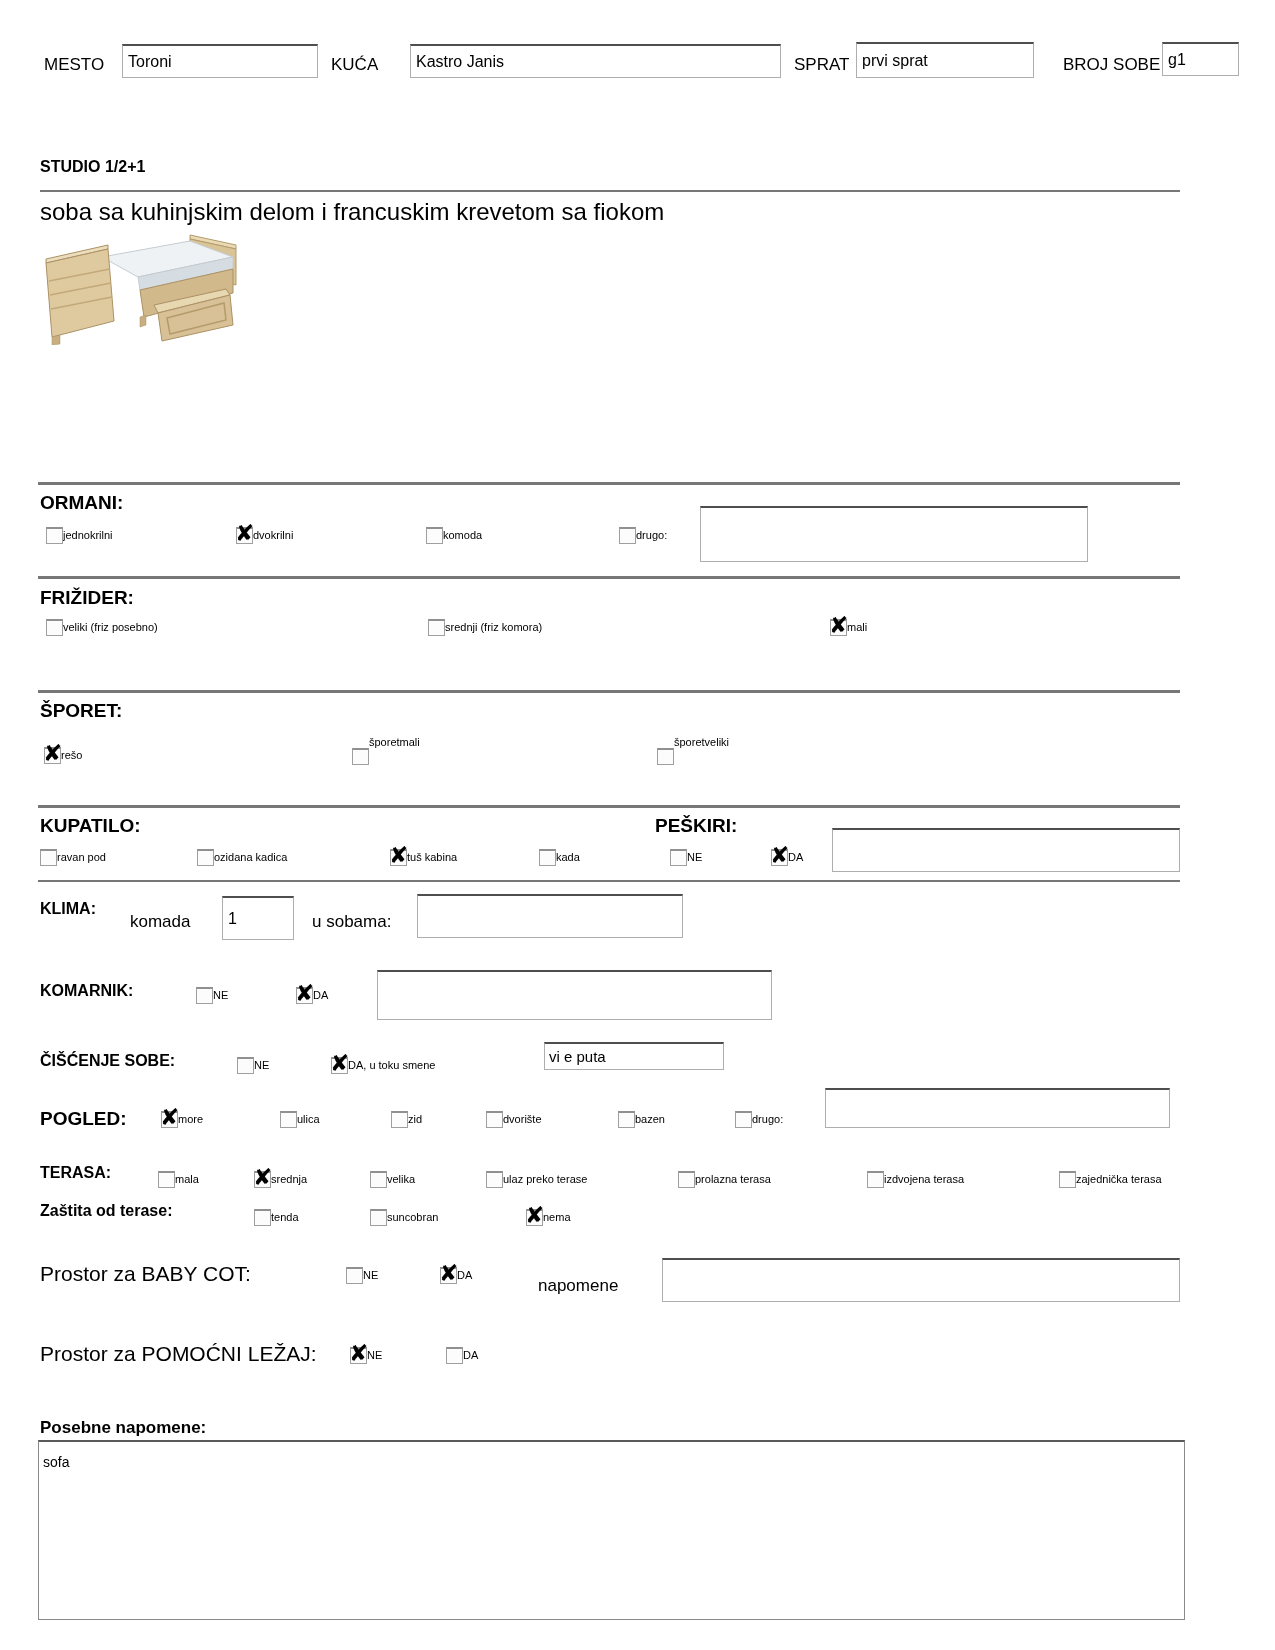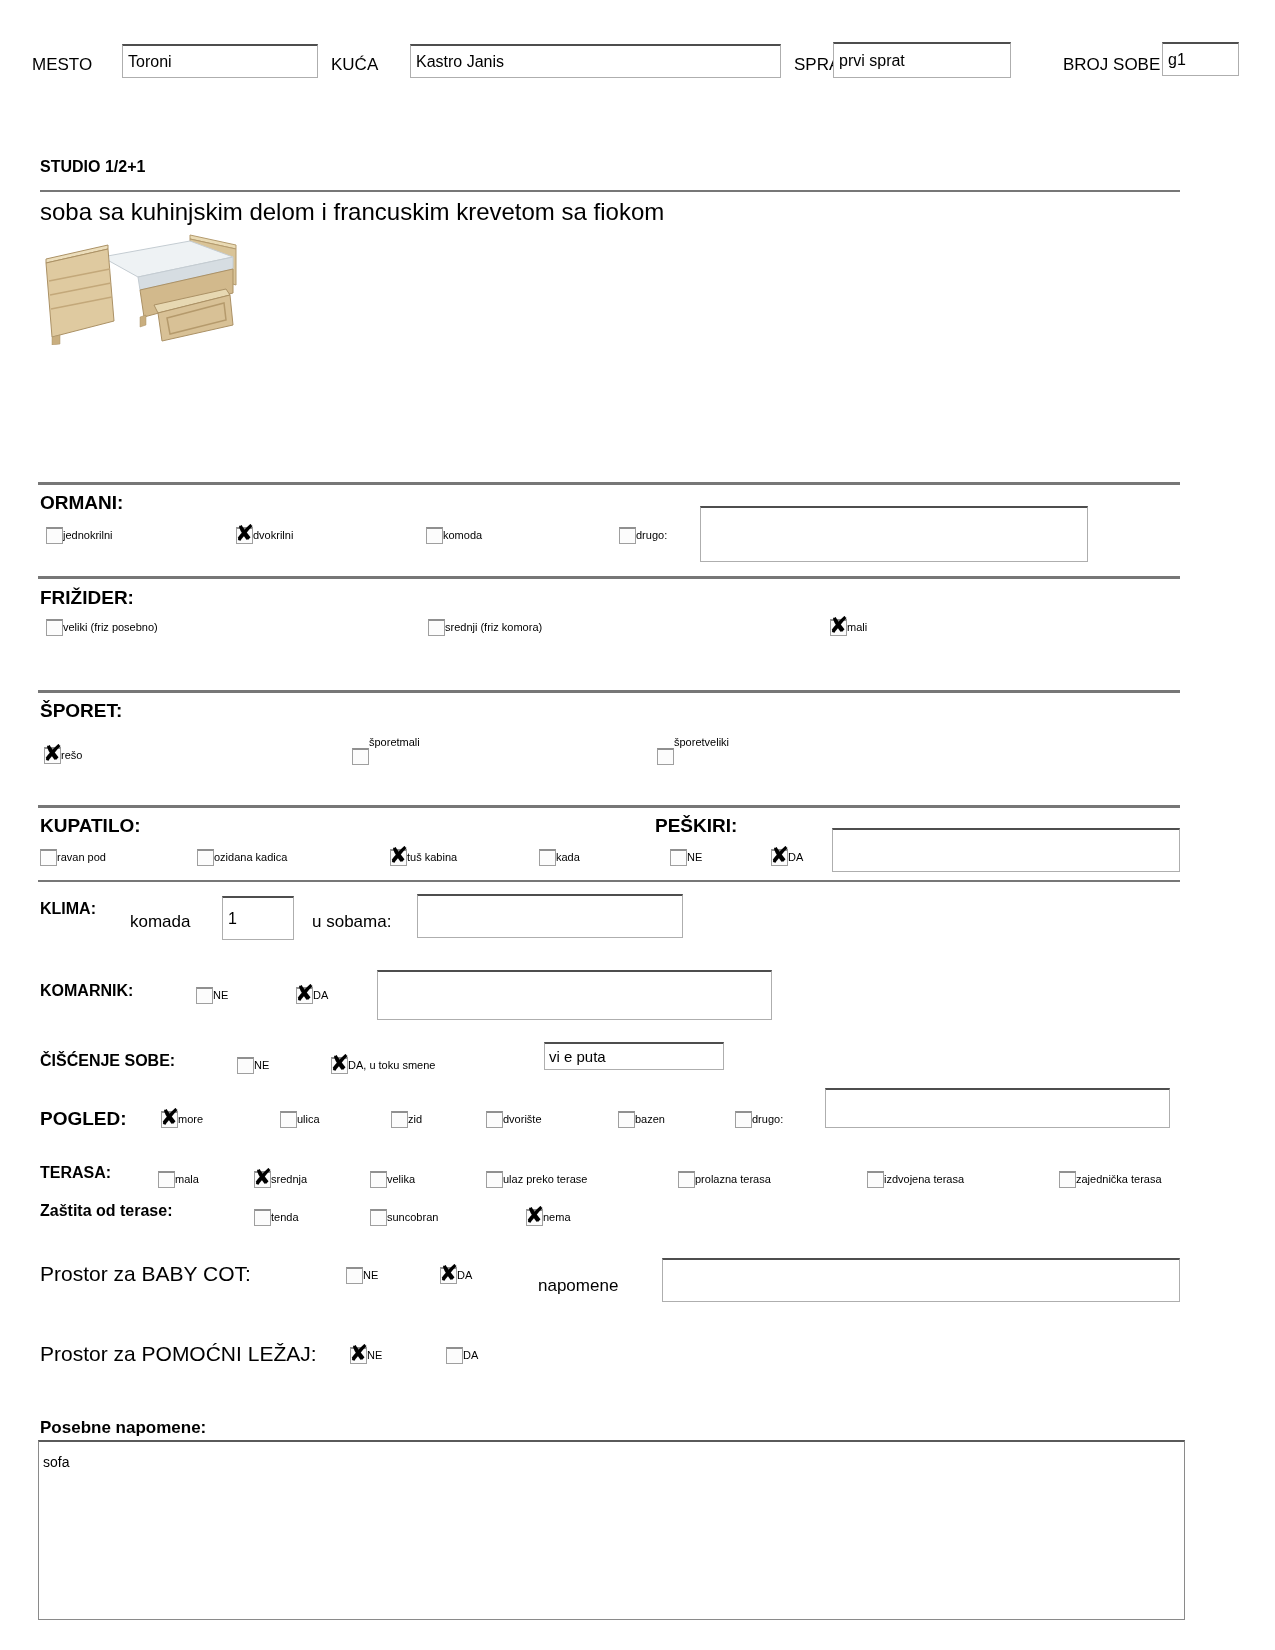--- a/index.html
+++ b/index.html
@@ -24,26 +24,26 @@
   .inp{position:absolute;box-sizing:border-box;background:#fff;border:1px solid var(--input_border);border-top:2px solid var(--input_border_top);font-family:inherit;font-size:16px;padding:1px 5px;color:var(--text);outline:none}
   .ta{position:absolute;box-sizing:border-box;background:#fff;border:1px solid #8a8a8a;border-top:2px solid #5a5a5a;font-family:inherit;font-size:14px;padding:12px 4px;color:var(--text);resize:none;outline:none}
   .lbl2{display:flex;flex-direction:row;line-height:21px}
   svg{display:block}
 </style>
 </head>
 <body>
 
 <div class="page">
 
-  <span class="t" style="left:32px;top:55px">MESTO</span>
+  <span class="t" style="left:44px;top:55px">MESTO</span>
   <input class="inp" style="left: 122px; top: 44px; width: 196px; height: 34px;" value="Toroni">
   <span class="t" style="left:331px;top:55px">KUĆA</span>
   <input class="inp" style="left: 410px; top: 44px; width: 371px; height: 34px;" value="Kastro Janis">
   <span class="t" style="left:794px;top:55px">SPRAT</span>
-  <input class="inp" style="left: 833px; top: 42px; width: 178px; height: 36px;" value="prvi sprat">
+  <input class="inp" style="left: 856px; top: 42px; width: 178px; height: 36px;" value="prvi sprat">
   <span class="t" style="left:1063px;top:55px">BROJ SOBE</span>
   <input class="inp" style="left: 1162px; top: 42px; width: 77px; height: 34px;" value="g1">
 
   <span class="h h20" style="left:40px;top:158px">STUDIO 1/2+1</span>
   <div class="hr" style="left:40px;top:190px;width:1140px;height:2px"></div>
   <span class="t" style="left:40px;top:198px;font-size:24px">soba sa kuhinjskim delom i francuskim krevetom sa fiokom</span>
 
   <div style="position:absolute;left:40px;top:233px;width:200px;height:112px" title="">
     <svg viewBox="0 0 200 112" width="200" height="112">
 

